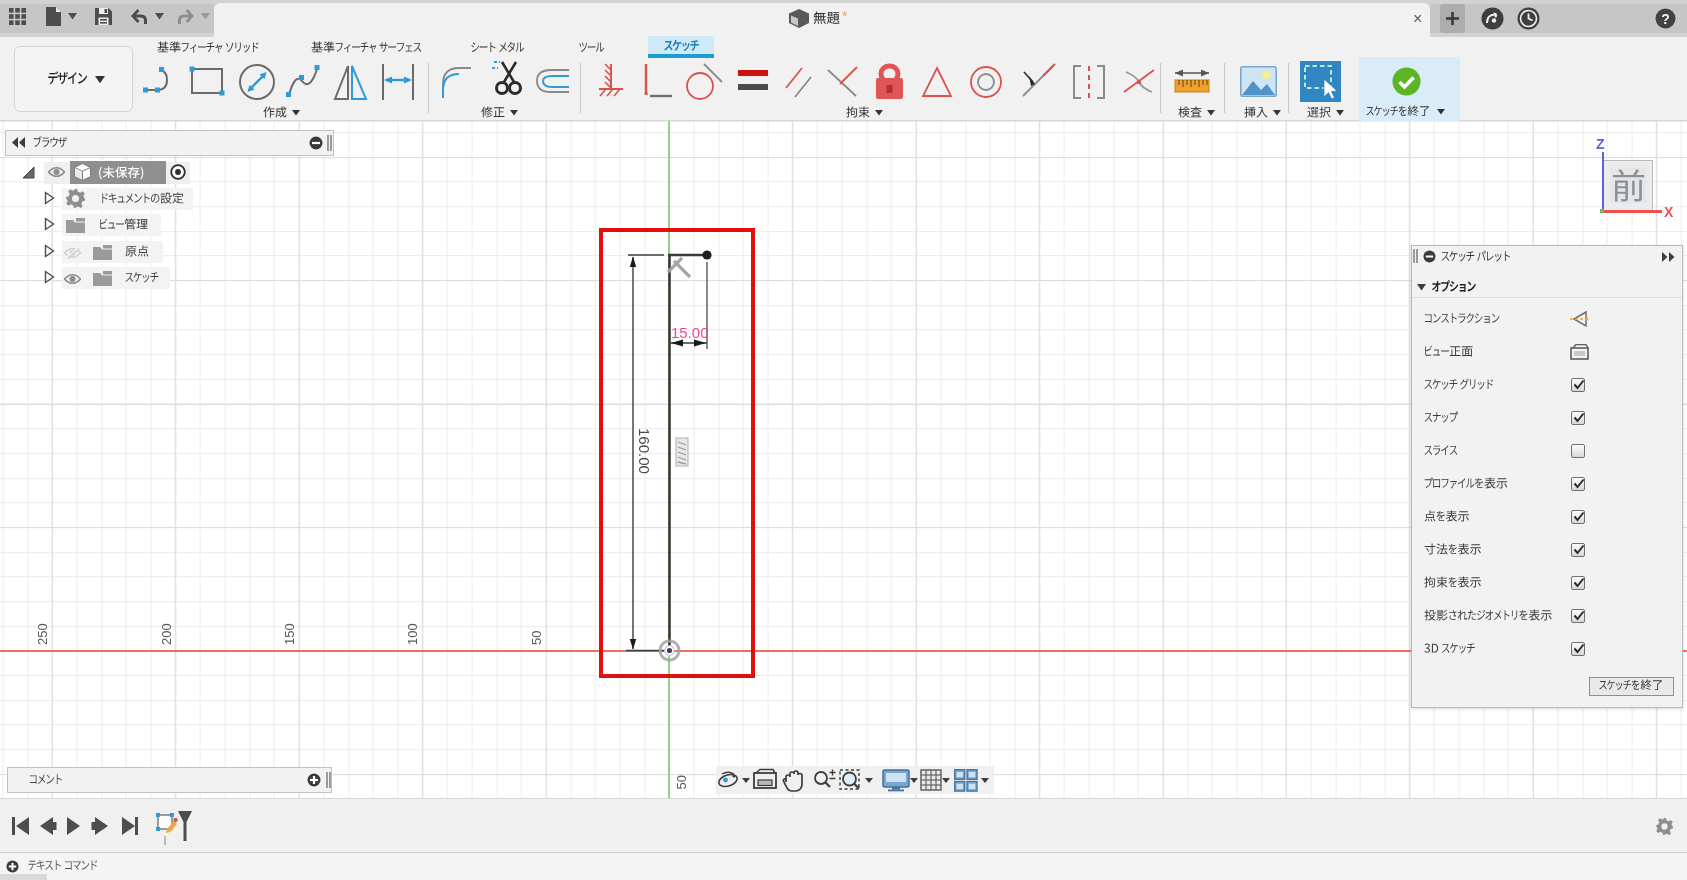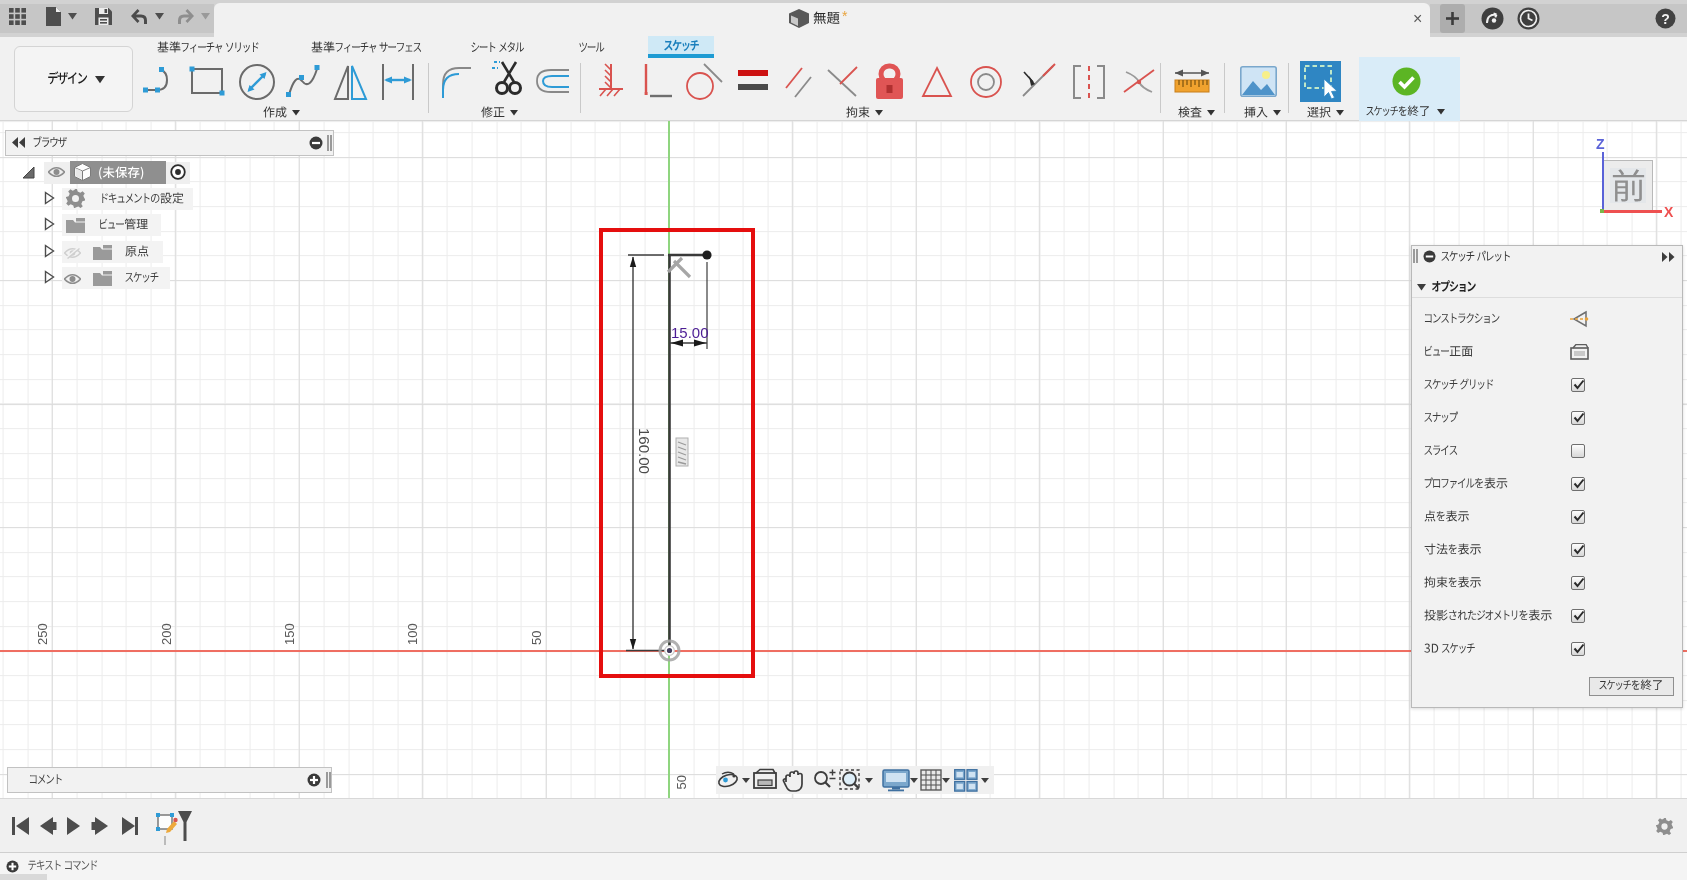--- a/index.html
+++ b/index.html
@@ -52,21 +52,21 @@
 <line x1="2" y1="14" x2="10" y2="17"></line>
           <line x1="2" y1="19" x2="10" y2="22"></line>
 <line x1="2" y1="24" x2="10" y2="26"></line>
 </g>
 </g>
 
 <circle cx="109.5" cy="450.5" r="9.5" fill="none" stroke="#a3a3a3" stroke-width="3" opacity="0.85"></circle>
 <circle cx="109.5" cy="450.5" r="4.8" fill="#fff" stroke="#c9c9c9" stroke-width="1.2"></circle>
 <circle cx="109.5" cy="450.5" r="2.6" fill="#433e5e"></circle>
 </svg>
-<div style="position:absolute;font-size:15px;color:#4c1d95;font-weight:normal;white-space:nowrap;line-height:17px;left:671px;top:324px;">15.00</div>
+<div style="position:absolute;font-size:15px;color:#ec4899;font-weight:normal;white-space:nowrap;line-height:17px;left:671px;top:324px;">15.00</div>
 <div class="abs" style="left:653px;top:428px;width:16px;height:48px">
       <div style="position:absolute;left:0;top:0;transform:rotate(90deg);transform-origin:left top;font-size:15px;color:#4a4a4a;white-space:nowrap;text-indent:0">160.00</div>
     </div>
 <div class="abs" style="left:599px;top:228px;width:156px;height:450px;border:4px solid #e50e0e"></div>
 <div class="abs" style="left:0;top:0;width:1687px;height:37px;background:#d2d2d2"></div>
 <div class="abs" style="left:0;top:4px;width:214px;height:29px;background:#c6c6c6"></div>
 <div class="abs" style="left:1430px;top:4px;width:257px;height:29px;background:#c6c6c6"></div>
 <div class="abs" style="left:214px;top:3px;width:1216px;height:34px;background:#f1f1f1;border-radius:6px 6px 0 0"></div>
 <svg class="abs" style="left:9px;top:8px" width="18" height="18" viewBox="0 0 18 18" fill="#4e4e4e">
 <rect x="0" y="0" width="4.6" height="4.6"></rect>

